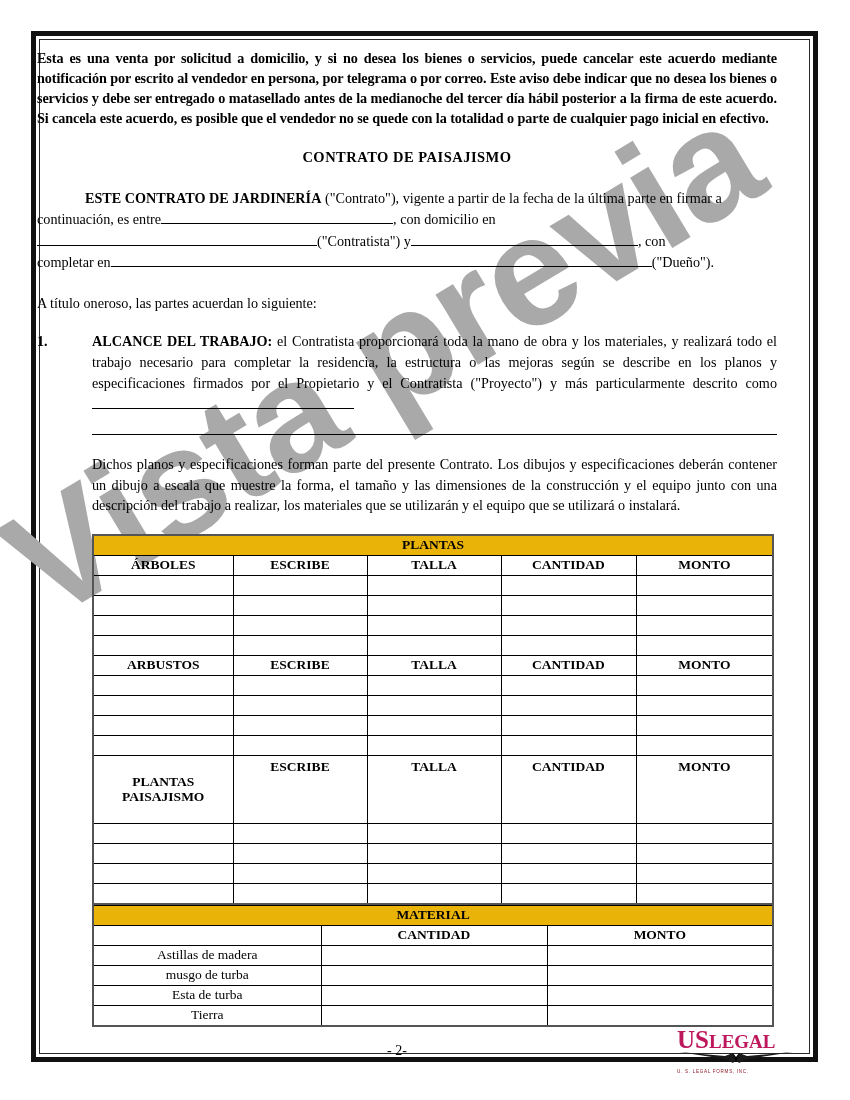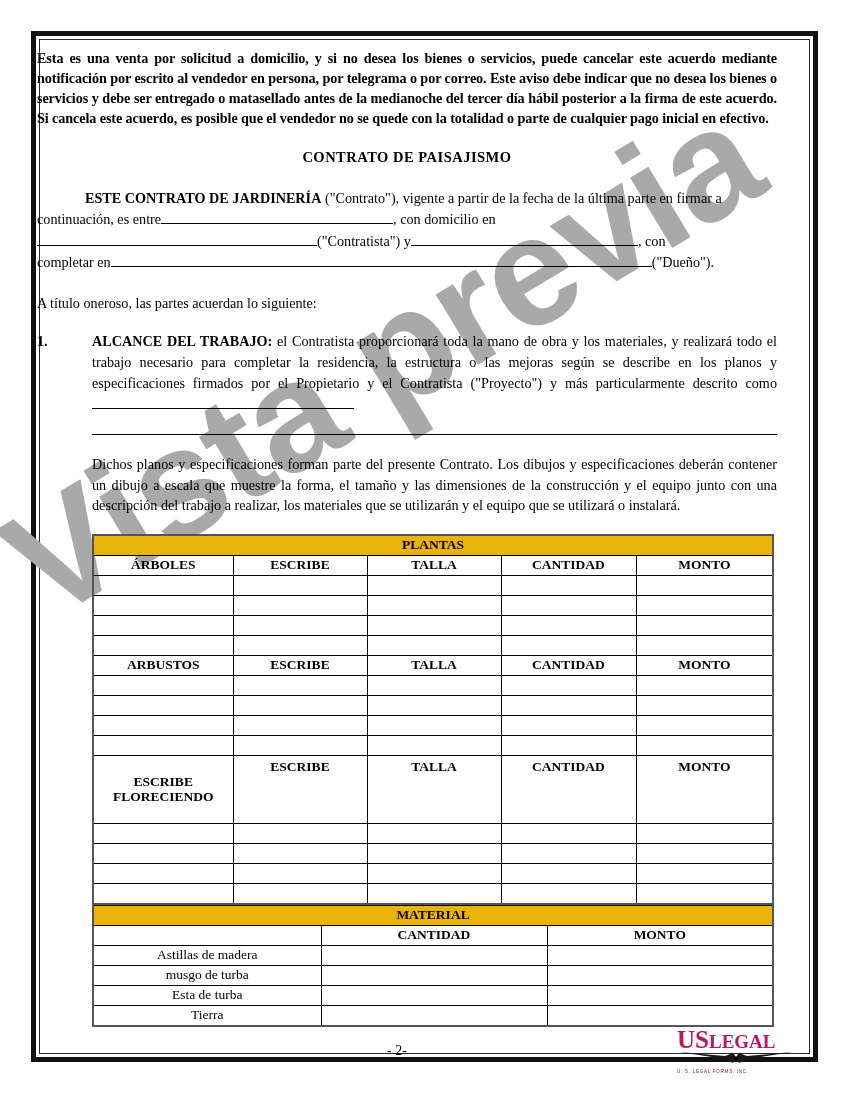--- a/index.html
+++ b/index.html
@@ -334,21 +334,21 @@
         </tr>
       <tr>
           <td class="blankcell"></td>
           <td class="blankcell"></td>
           <td class="blankcell"></td>
           <td class="blankcell"></td>
           <td class="blankcell"></td>
         </tr>
 
       <tr>
-        <td class="colhead tall">ESCRIBE FLORECIENDO</td>
+        <td class="colhead tall">PLANTAS PAISAJISMO</td>
         <td class="colhead tall" style="vertical-align:top;padding-top:3px;">ESCRIBE</td>
         <td class="colhead tall" style="vertical-align:top;padding-top:3px;">TALLA</td>
         <td class="colhead tall" style="vertical-align:top;padding-top:3px;">CANTIDAD</td>
         <td class="colhead tall" style="vertical-align:top;padding-top:3px;">MONTO</td>
       </tr>
       <tr>
           <td class="blankcell"></td>
           <td class="blankcell"></td>
           <td class="blankcell"></td>
           <td class="blankcell"></td>

